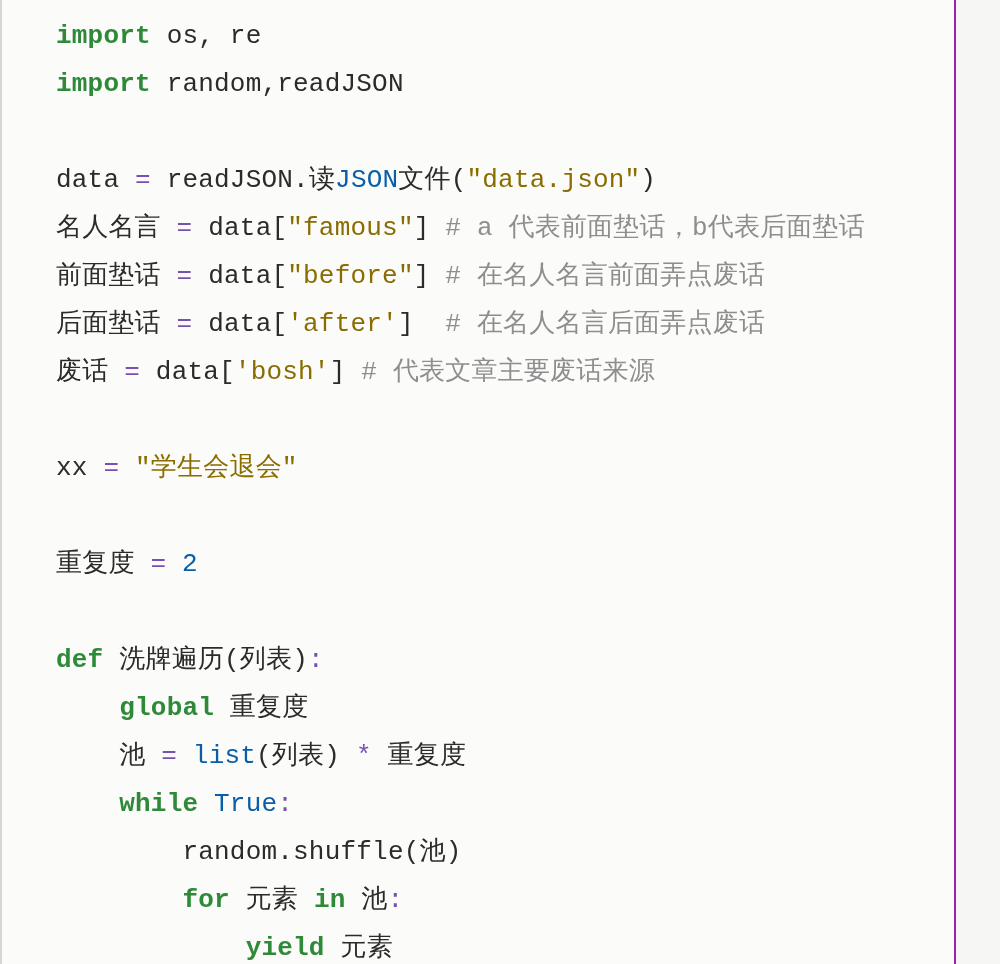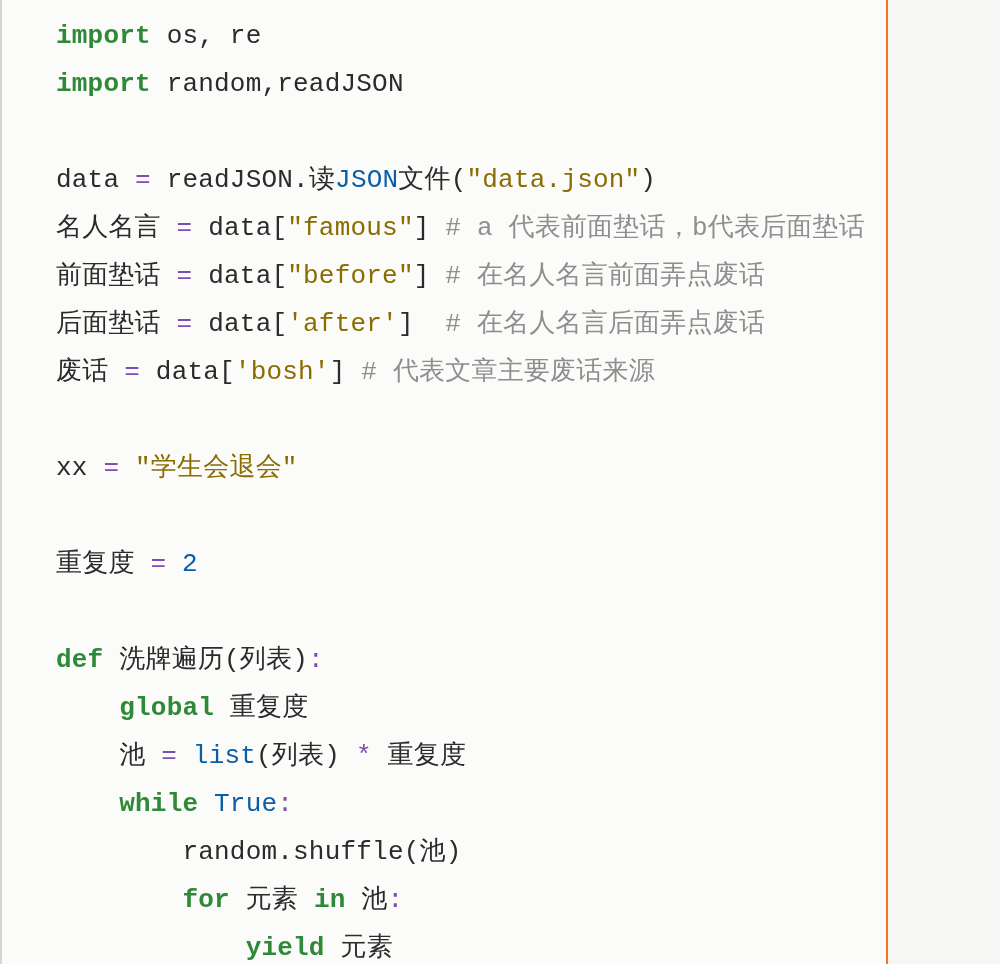--- a/index.html
+++ b/index.html
@@ -4,25 +4,25 @@
 <style>
   html, body {
     margin: 0;
     padding: 0;
     background: #f6f6f4;
     width: 1000px;
     height: 964px;
   }
   .frame {
     box-sizing: border-box;
-    width: 888px;
+    width: 956px;
     height: 964px;
     padding: 12px 0 0 0;
     border-left: 2px solid #d6d6d6;
-    border-right: 2px solid #f97316;
+    border-right: 2px solid #a21caf;
     background: #fbfbf9;
     overflow: hidden;
   }
   pre.code {
     margin: 0;
     padding: 0 0 0 54px;
     font-family: "SFMono-Regular", Consolas, "Liberation Mono", Menlo, monospace;
     font-size: 26px;
     line-height: 48px;
     color: #2b2b2b;

